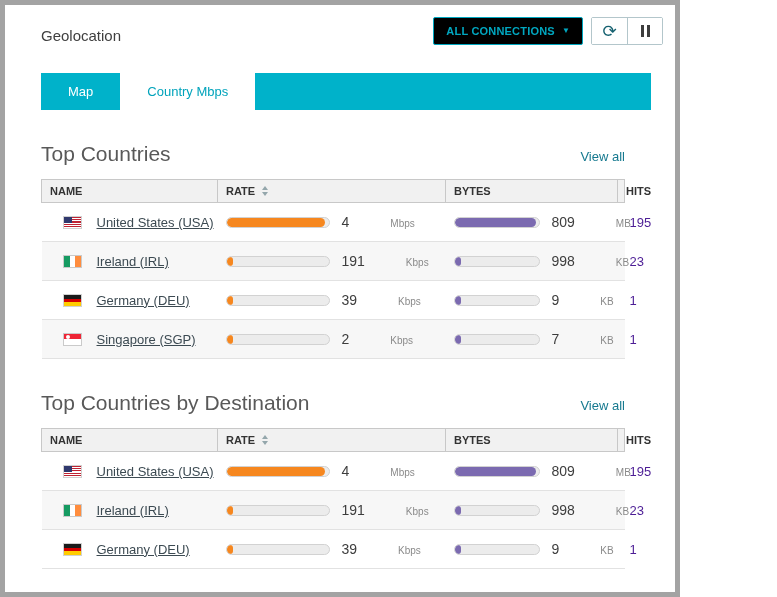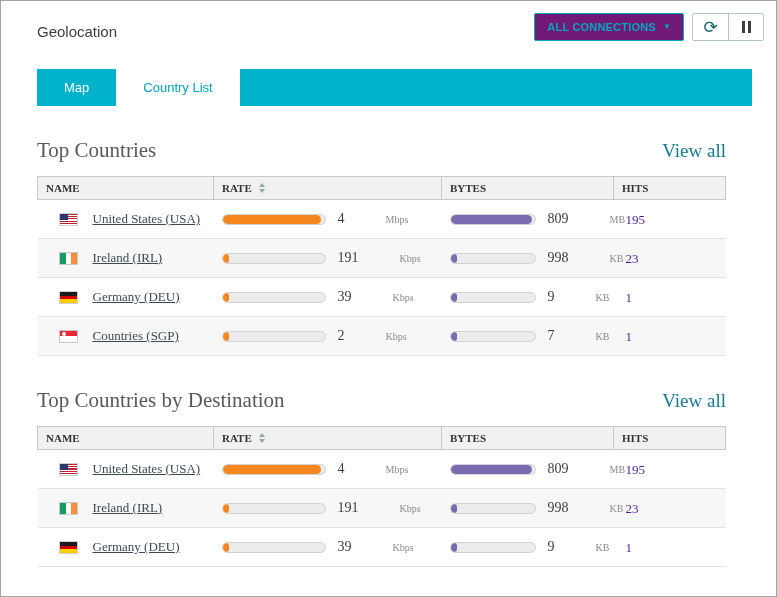--- a/index.html
+++ b/index.html
@@ -3,23 +3,23 @@
 <meta charset="utf-8">
 <style>
   * { box-sizing: border-box; }
   body {
     margin: 0;
     background: #ffffff;
     font-family: "Liberation Sans", "DejaVu Sans", sans-serif;
     -webkit-font-smoothing: antialiased;
   }
   .page {
-    width: 777px;
+    width: 680px;
     height: 597px;
-    border: 1px solid #a3a3a3;
+    border: 5px solid #a3a3a3;
     background: #fff;
     overflow: hidden;
     position: relative;
   }
   
   .header {
     display: flex;
     justify-content: space-between;
     align-items: flex-start;
     padding: 12px 12px 0 36px;
@@ -27,21 +27,21 @@
   .page-title {
     font-size: 15px;
     color: #3f3f3f;
     padding-top: 10px;
   }
   .controls { display: flex; align-items: stretch; gap: 8px; height: 28px; }
   .btn-connections {
     display: flex;
     align-items: center;
     gap: 7px;
-    background: #701a75;
+    background: #000000;
     border: 1px solid #00a7c0;
     border-radius: 2px;
     color: #00a7c0;
     font-family: inherit;
     font-size: 11px;
     font-weight: bold;
     letter-spacing: .2px;
     padding: 0 12px;
     cursor: pointer;
   }
@@ -77,35 +77,35 @@
     display: flex;
     align-items: center;
     padding: 0 27px;
     color: #ffffff;
     font-size: 13px;
     cursor: pointer;
     white-space: nowrap;
   }
   .tab.active { background: #ffffff; color: #00a3bb; }
   
-  .content { padding: 0 50px 0 36px; font-family: Liberation Serif, serif; }
+  .content { padding: 0 50px 0 36px; }
   .section + .section { margin-top: 20px; }
   .section-head {
     display: flex;
     justify-content: space-between;
     align-items: baseline;
     margin: 32px 0 13px 0;
   }
   .section-title {
     margin: 0;
     font-size: 21px;
     font-weight: normal;
     color: #595959;
   }
-  .view-all { font-size: 19px; color: #16798f; cursor: pointer; text-decoration: none; }
+  .view-all { font-size: 13px; color: #16798f; cursor: pointer; text-decoration: none; }
   
   table { width: 100%; border-collapse: collapse; table-layout: fixed; }
   col.c-name  { width: 176px; }
   col.c-rate  { width: 228px; }
   col.c-bytes { width: 172px; }
   thead th {
     background: #f1f1f1;
     border: 1px solid #c8c8c8;
     font-size: 11px;
     font-weight: bold;
@@ -194,21 +194,21 @@
               <i></i>
               <i></i>
             </span>
         </button>
       </div>
     </div>
   </div>
 
   <nav class="tab-bar">
       <div class="tab">Map</div>
-      <div class="tab active">Country List</div>
+      <div class="tab active">Country Mbps</div>
     </nav>
 
   <main class="content">
     <div id="sections">
   <section class="section">
     <div class="section-head">
       <h2 class="section-title">Top Countries</h2>
       <a class="view-all">View all</a>
     </div>
     <table>
@@ -338,21 +338,21 @@
     </td>
     <td>
       <span class="hits">1</span>
     </td>
   </tr>
 
   <tr>
     <td>
       <div class="country-cell">
         <span class="flag flag-sg"></span>
-        <a class="country-link">Countries (SGP)</a>
+        <a class="country-link">Singapore (SGP)</a>
       </div>
     </td>
     <td>
       <div class="metric">
         <span class="bar rate">
                       <span class="bar-fill" style="width: 3%; background: rgb(246, 135, 31);"></span>
                     </span>
         <span class="value-wrap">
           <span class="metric-value">2</span>
           <span class="metric-unit">Kbps</span>

